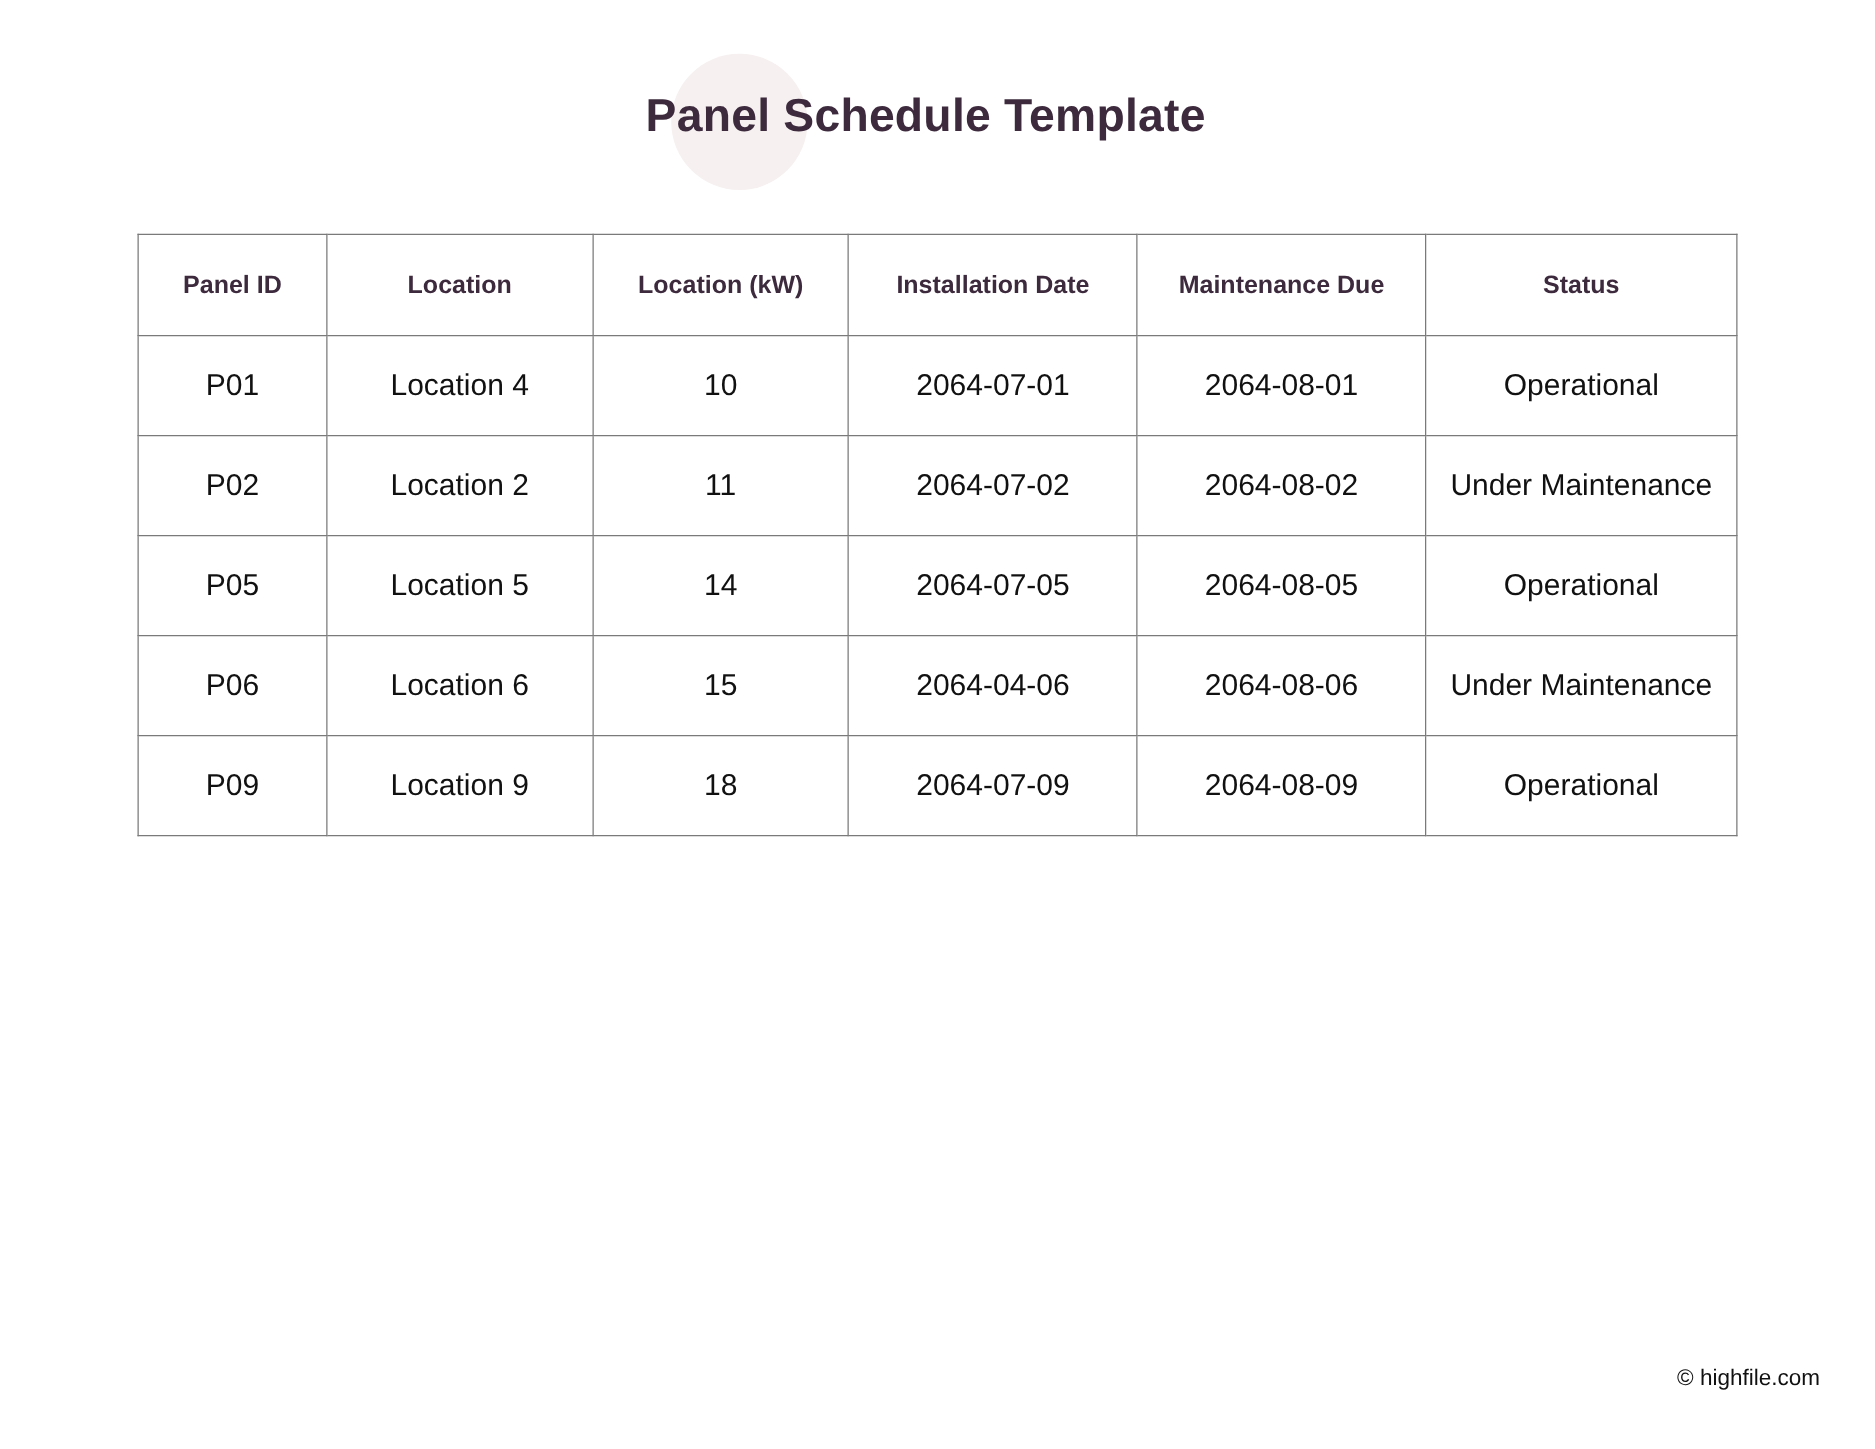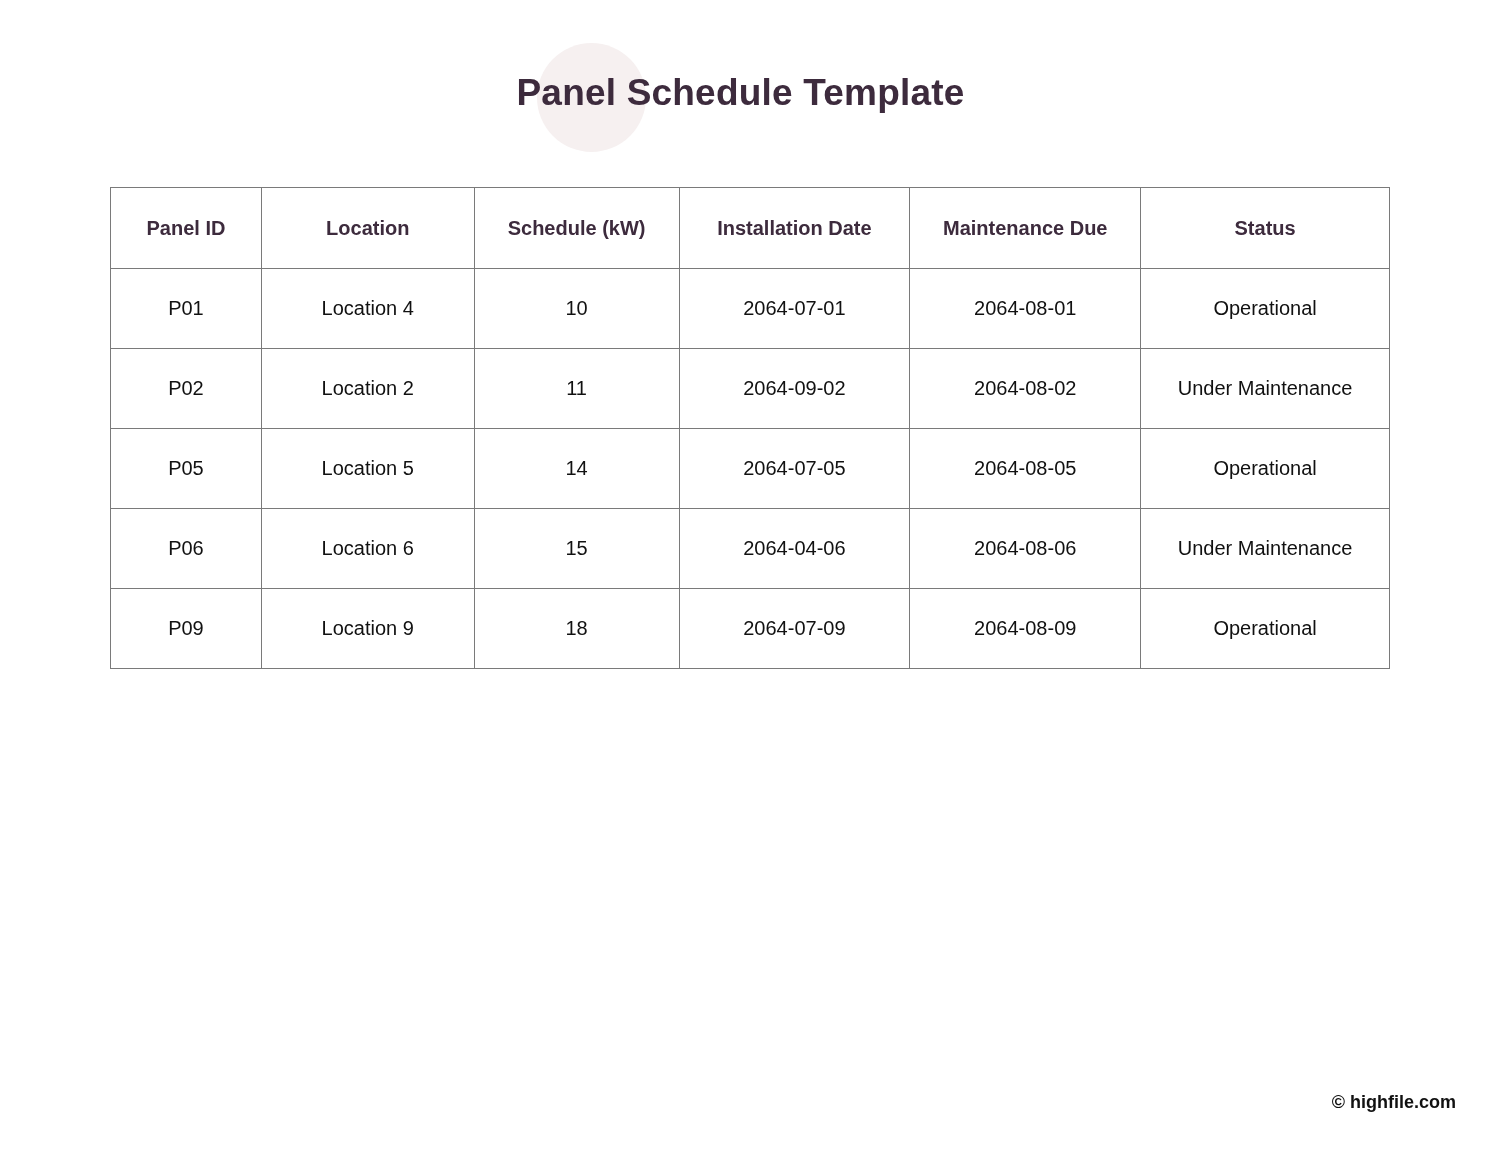--- a/index.html
+++ b/index.html
@@ -1,63 +1,63 @@
 <!DOCTYPE html>
 <html><head>
 <meta charset="utf-8">
 <style>
   html, body { margin:0; padding:0; background:#ffffff; }
   body { width:1500px; height:1159px; position:relative; overflow:hidden; font-family:"Liberation Sans", sans-serif; color:#111; }
   .circle { position:absolute; left:537px; top:43px; width:109px; height:109px; border-radius:50%; background:#f6f0f0; }
   .title { position:absolute; left:0; width:1355px; top:72px; text-align:center; padding-left:126px; box-sizing:border-box; font-size:37px; font-weight:bold; color:#3d2b3d; letter-spacing:0.2px; }
   table { position:absolute; left:110px; top:187px; width:1280px; border-collapse:collapse; }
-  th, td { border:1px solid #7a7a7a; text-align:center; font-size:20px; }
+  th, td { border:1px solid #7a7a7a; text-align:center; font-size:24px; }
   th { height:78px; color:#3d2b3d; font-weight:bold; font-size:20px; }
   td { height:77px; color:#111; }
-  .footer { position:absolute; right:44px; top:1092px; font-size:18px; color:#111;font-weight:bold; }
+  .footer { position:absolute; right:44px; top:1092px; font-size:18px; color:#111; }
 </style>
 </head>
 <body>
 
 <div class="circle"></div>
 <div class="title">Panel Schedule Template</div>
 
 <table>
   <colgroup>
     <col style="width:151px">
       <col style="width:213px">
       <col style="width:205px">
     <col style="width:231px">
       <col style="width:231px">
       <col style="width:249px">
   </colgroup>
   <thead>
     <tr>
       <th>Panel ID</th>
       <th>Location</th>
-      <th>Schedule (kW)</th>
+      <th>Location (kW)</th>
       <th>Installation Date</th>
       <th>Maintenance Due</th>
       <th>Status</th>
     </tr>
   </thead>
   <tbody id="tbody">
       <tr>
         <td>P01</td>
         <td>Location 4</td>
         <td>10</td>
         <td>2064-07-01</td>
         <td>2064-08-01</td>
         <td>Operational</td>
       </tr>
       <tr>
         <td>P02</td>
         <td>Location 2</td>
         <td>11</td>
-        <td>2064-09-02</td>
+        <td>2064-07-02</td>
         <td>2064-08-02</td>
         <td>Under Maintenance</td>
       </tr>
       <tr>
         <td>P05</td>
         <td>Location 5</td>
         <td>14</td>
         <td>2064-07-05</td>
         <td>2064-08-05</td>
         <td>Operational</td>

